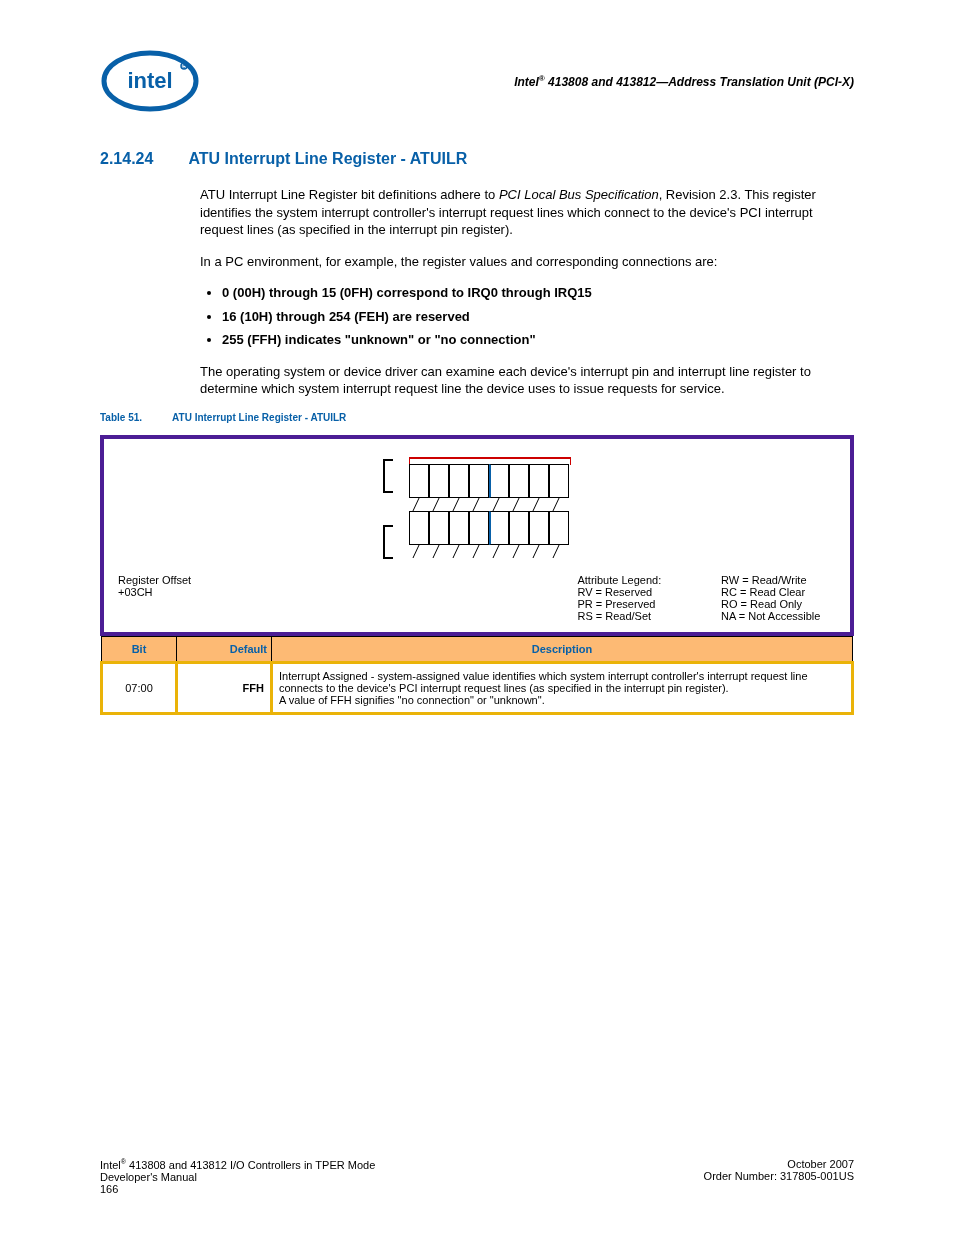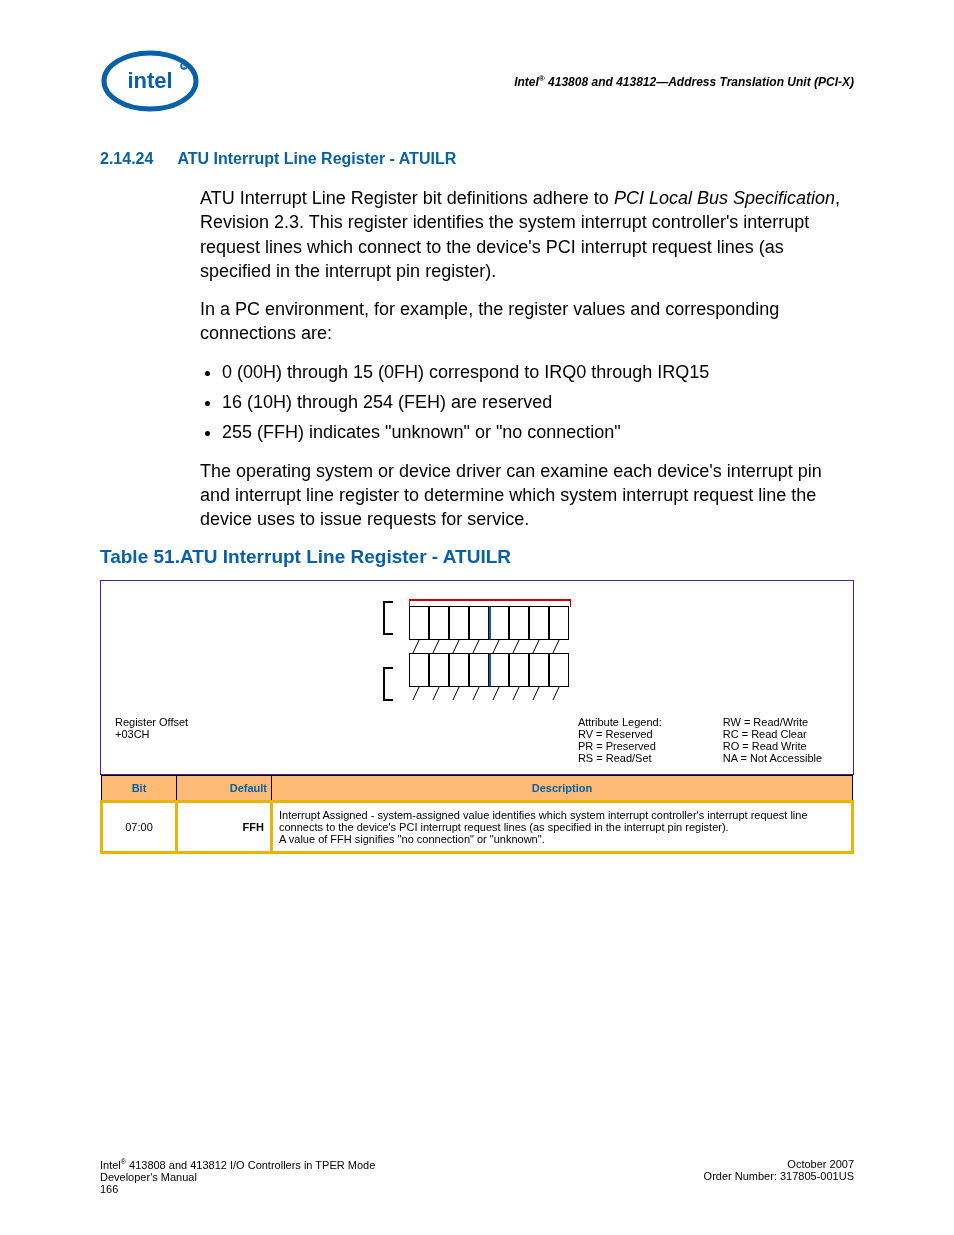--- a/index.html
+++ b/index.html
@@ -29,43 +29,44 @@
   }
   .header-title {
     font-size: 12px;
     font-weight: bold;
     font-style: italic;
     text-align: right;
   }
   .header-title sup { font-size: 8px; }
   .section-heading {
     display: flex;
-    gap: 24px;
+    gap: 35px;
     color: #0860A8;
     font-weight: bold;
     font-size: 16px;
     margin-bottom: 18px;
   }
   .body-indent {
     margin-left: 100px;
-    font-size: 18px;
+    font-size: 13px;
     line-height: 1.35;
   }
   .body-indent p { margin: 0 0 14px 0; }
   .body-indent ul { margin: 0 0 14px 0; padding-left: 22px; }
-  .body-indent li { margin-bottom: 6px; }
+  .body-indent li { margin-bottom: 6px; font-weight: bold; }
   .table-caption {
     display: flex;
+    gap: 30px;
     color: #0860A8;
     font-weight: bold;
-    font-size: 19px;
+    font-size: 10px;
     margin: 10px 0 12px 0;
   }
   .reg-figure {
-    border: 1px solid #4c1d95;
+    border: 4px solid #4c1d95;
     padding: 18px 14px 10px 14px;
     margin-bottom: 0;
   }
   .diagram-row {
     display: flex;
     justify-content: center;
     margin-bottom: 14px;
   }
   .bits-box {
     display: flex;
@@ -263,21 +264,21 @@
       </div>
       <div class="info-mid">
         <div class="legend-line">Attribute Legend:</div>
         <div class="legend-line">RV = Reserved</div>
         <div class="legend-line">PR = Preserved</div>
         <div class="legend-line">RS = Read/Set</div>
       </div>
       <div class="info-right">
         <div class="legend-line">RW = Read/Write</div>
         <div class="legend-line">RC = Read Clear</div>
-        <div class="legend-line">RO = Read Write</div>
+        <div class="legend-line">RO = Read Only</div>
         <div class="legend-line">NA = Not Accessible</div>
       </div>
     </div>
   </div>
 
   <table class="reg-table">
     <thead>
       <tr>
         <th class="col-bit">Bit</th>
         <th class="col-def">Default</th>

